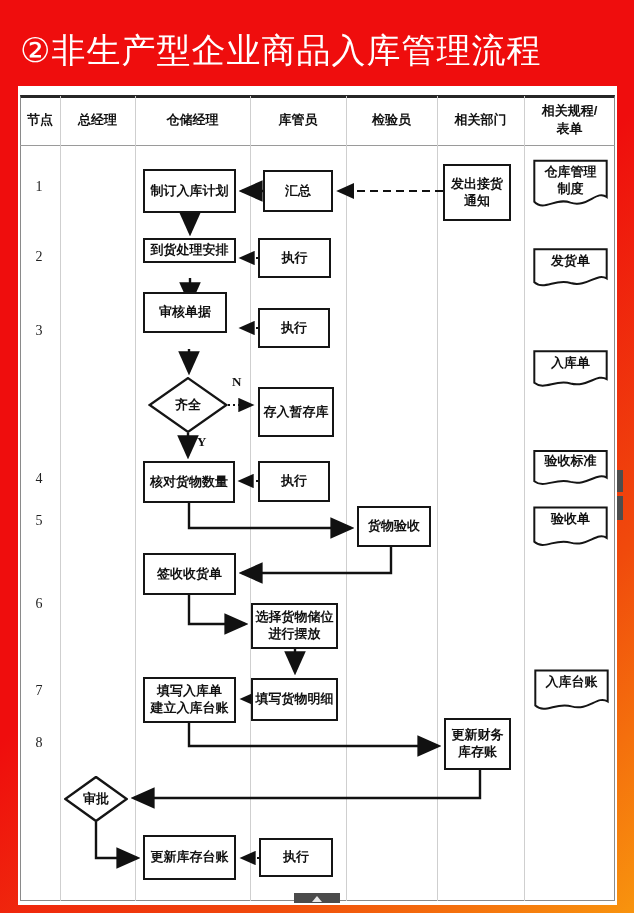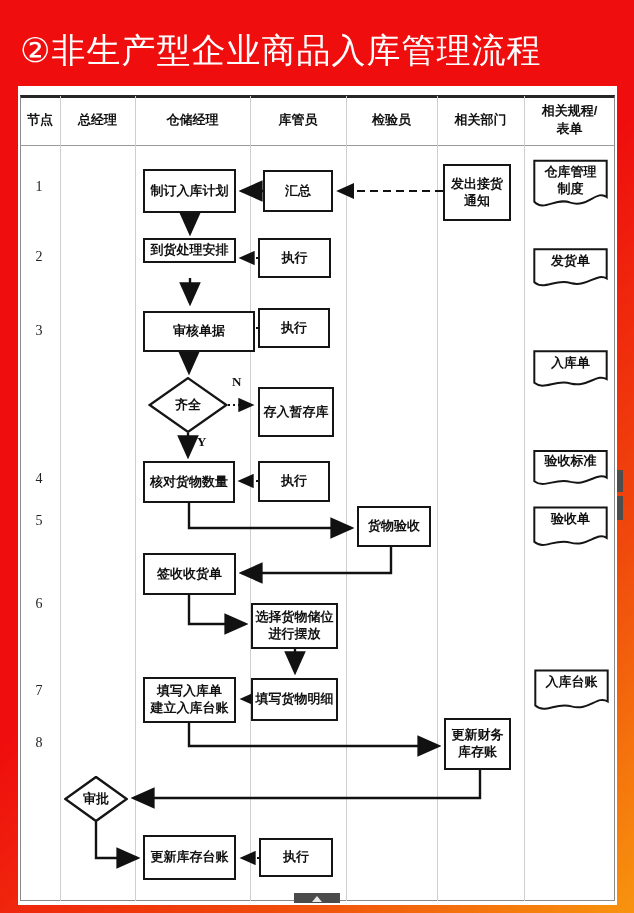--- a/index.html
+++ b/index.html
@@ -111,21 +111,21 @@
 
   <div class="flab" style="left:232px;top:374px">N</div>
   <div class="flab" style="left:197px;top:434px">Y</div>
 
   <div class="pbox" style="left:143px;top:169px;width:93px;height:44px">制订入库计划</div>
   <div class="pbox" style="left:263px;top:170px;width:70px;height:42px">汇总</div>
   <div class="pbox" style="left:443px;top:164px;width:68px;height:57px">发出接货
 通知</div>
   <div class="pbox" style="left:143px;top:238px;width:93px;height:25px">到货处理安排</div>
   <div class="pbox" style="left:258px;top:238px;width:73px;height:40px">执行</div>
-  <div class="pbox" style="left:143px;top:311px;width:112px;height:41px">审核单据</div>
+  <div class="pbox" style="left:143px;top:292px;width:84px;height:41px">审核单据</div>
   <div class="pbox" style="left:258px;top:308px;width:72px;height:40px">执行</div>
   <div class="pbox" style="left:258px;top:387px;width:76px;height:50px">存入暂存库</div>
   <div class="pbox" style="left:143px;top:461px;width:92px;height:42px">核对货物数量</div>
   <div class="pbox" style="left:258px;top:461px;width:72px;height:41px">执行</div>
   <div class="pbox" style="left:357px;top:506px;width:74px;height:41px">货物验收</div>
   <div class="pbox" style="left:143px;top:553px;width:93px;height:42px">签收收货单</div>
   <div class="pbox" style="left:251px;top:678px;width:87px;height:43px">填写货物明细</div>
   <div class="pbox" style="left:251px;top:603px;width:87px;height:46px">选择货物储位
 进行摆放</div>
   <div class="pbox" style="left:143px;top:677px;width:93px;height:46px">填写入库单

